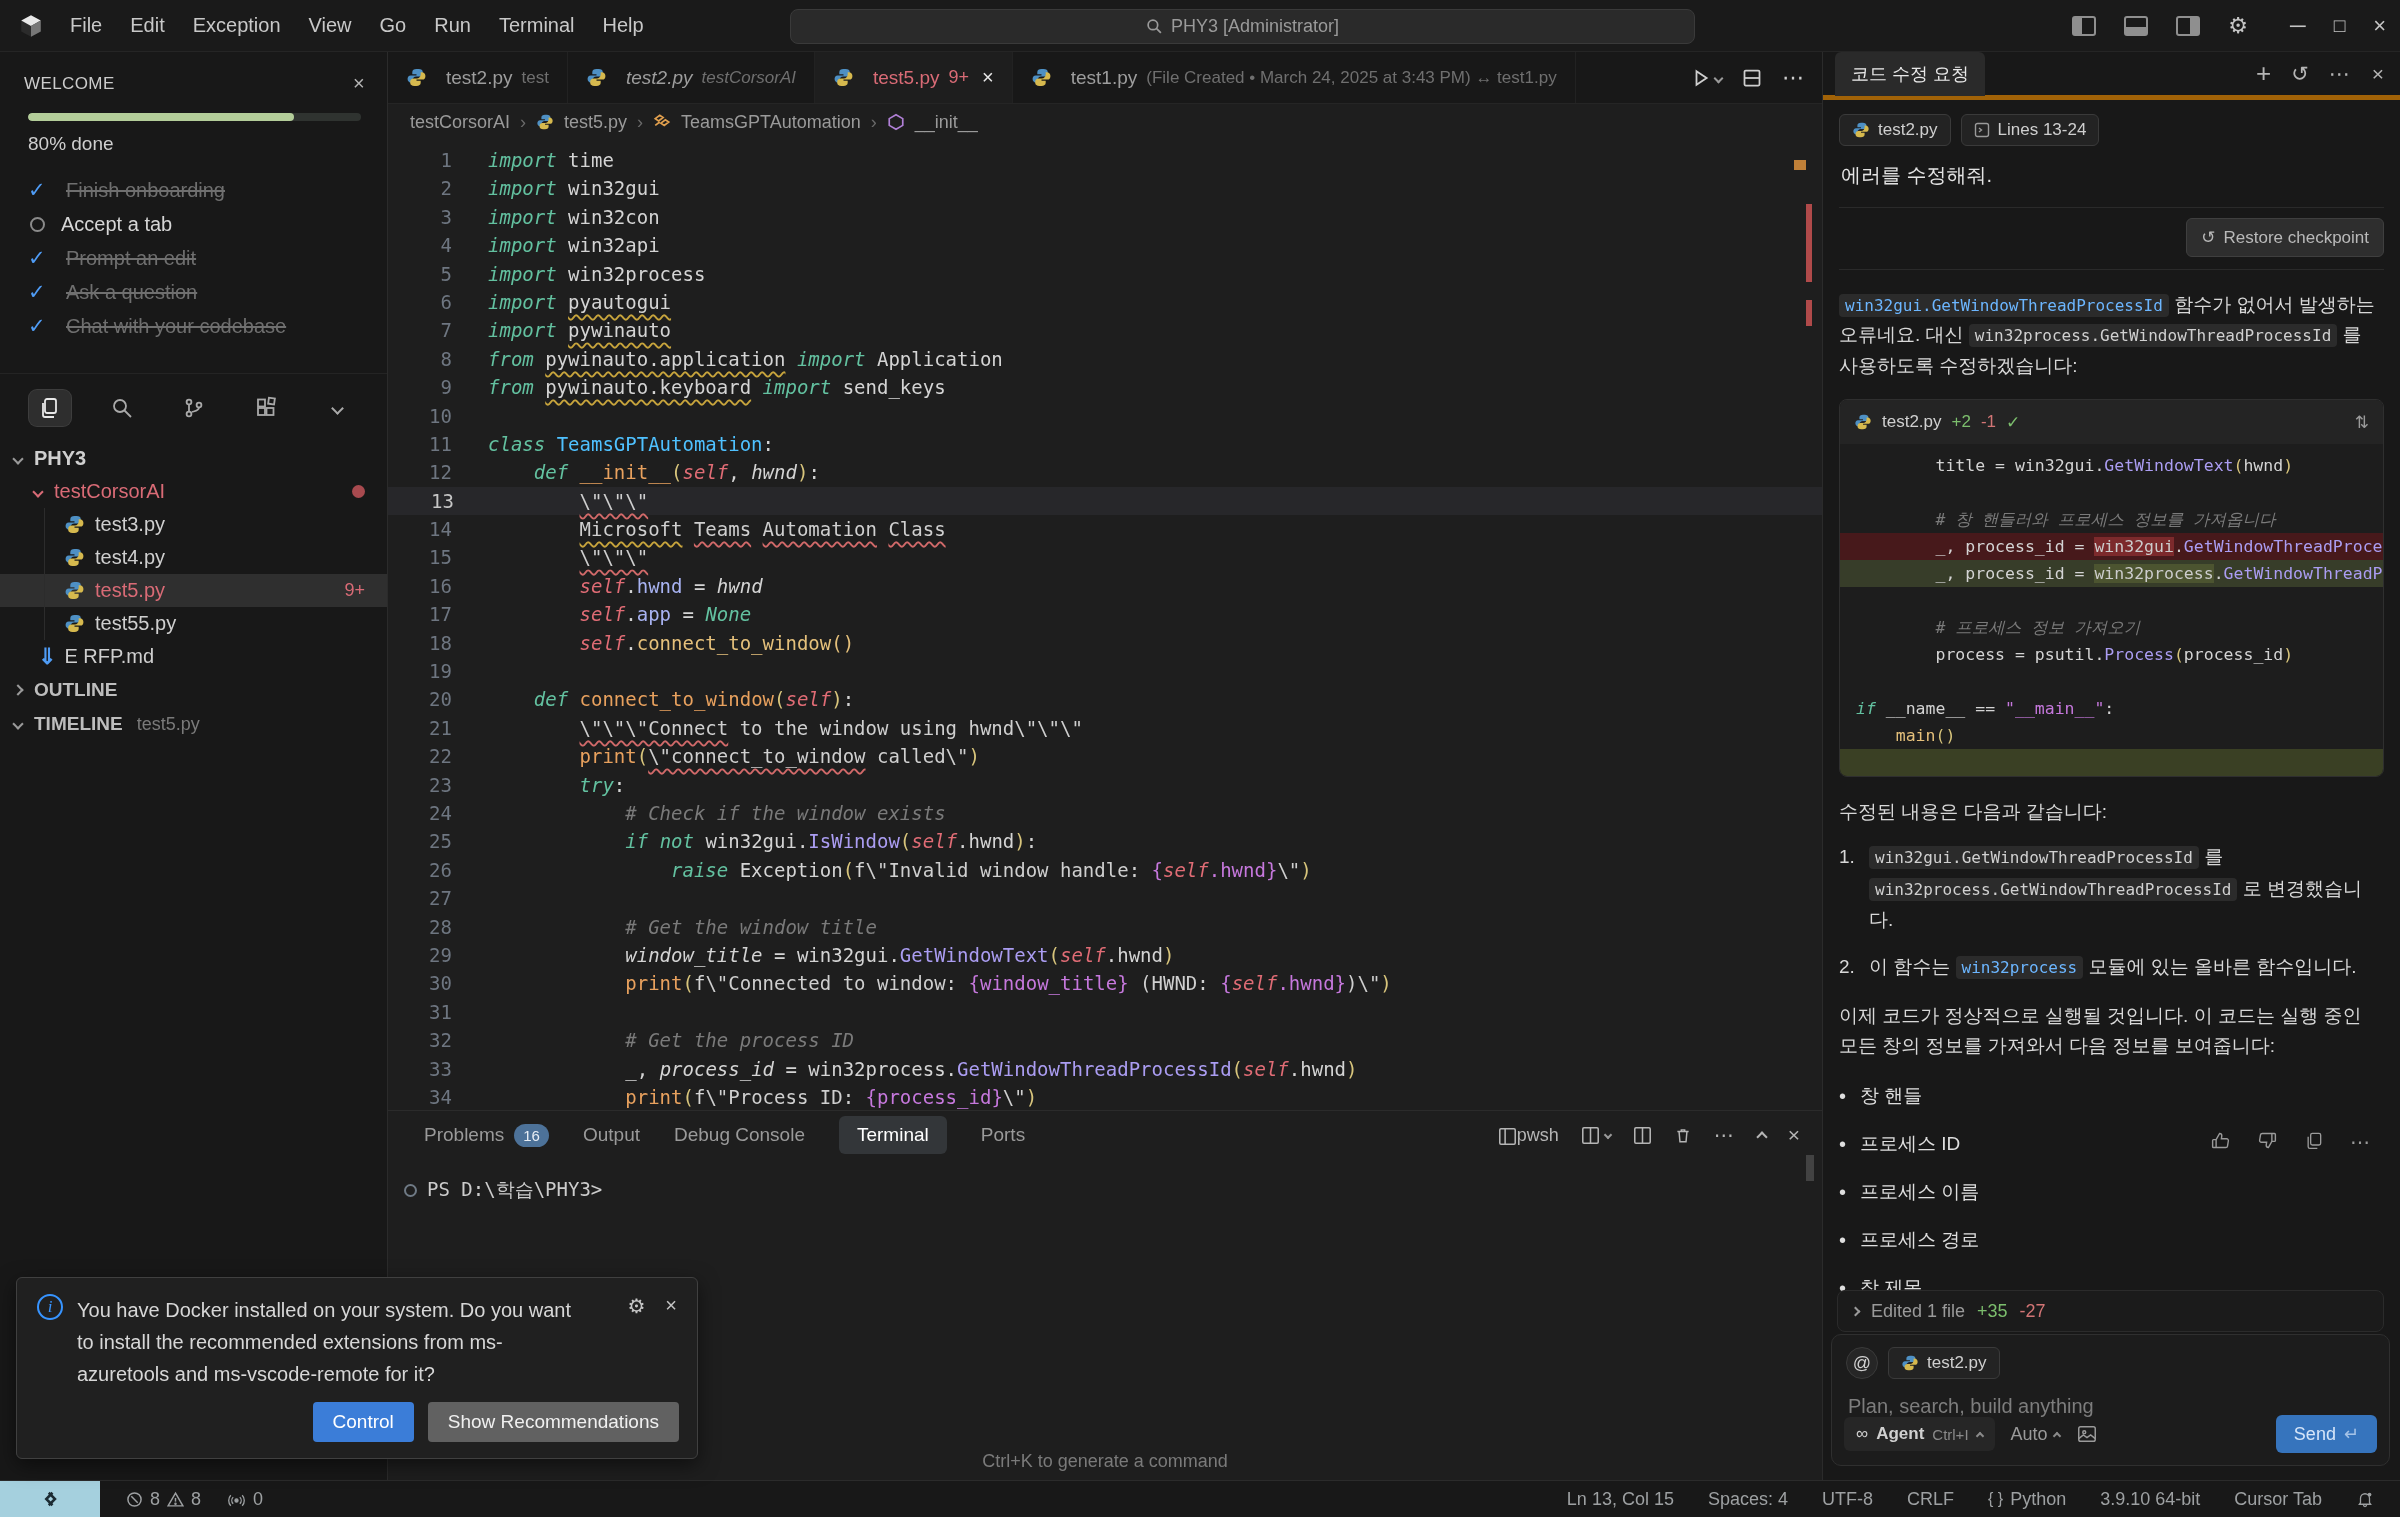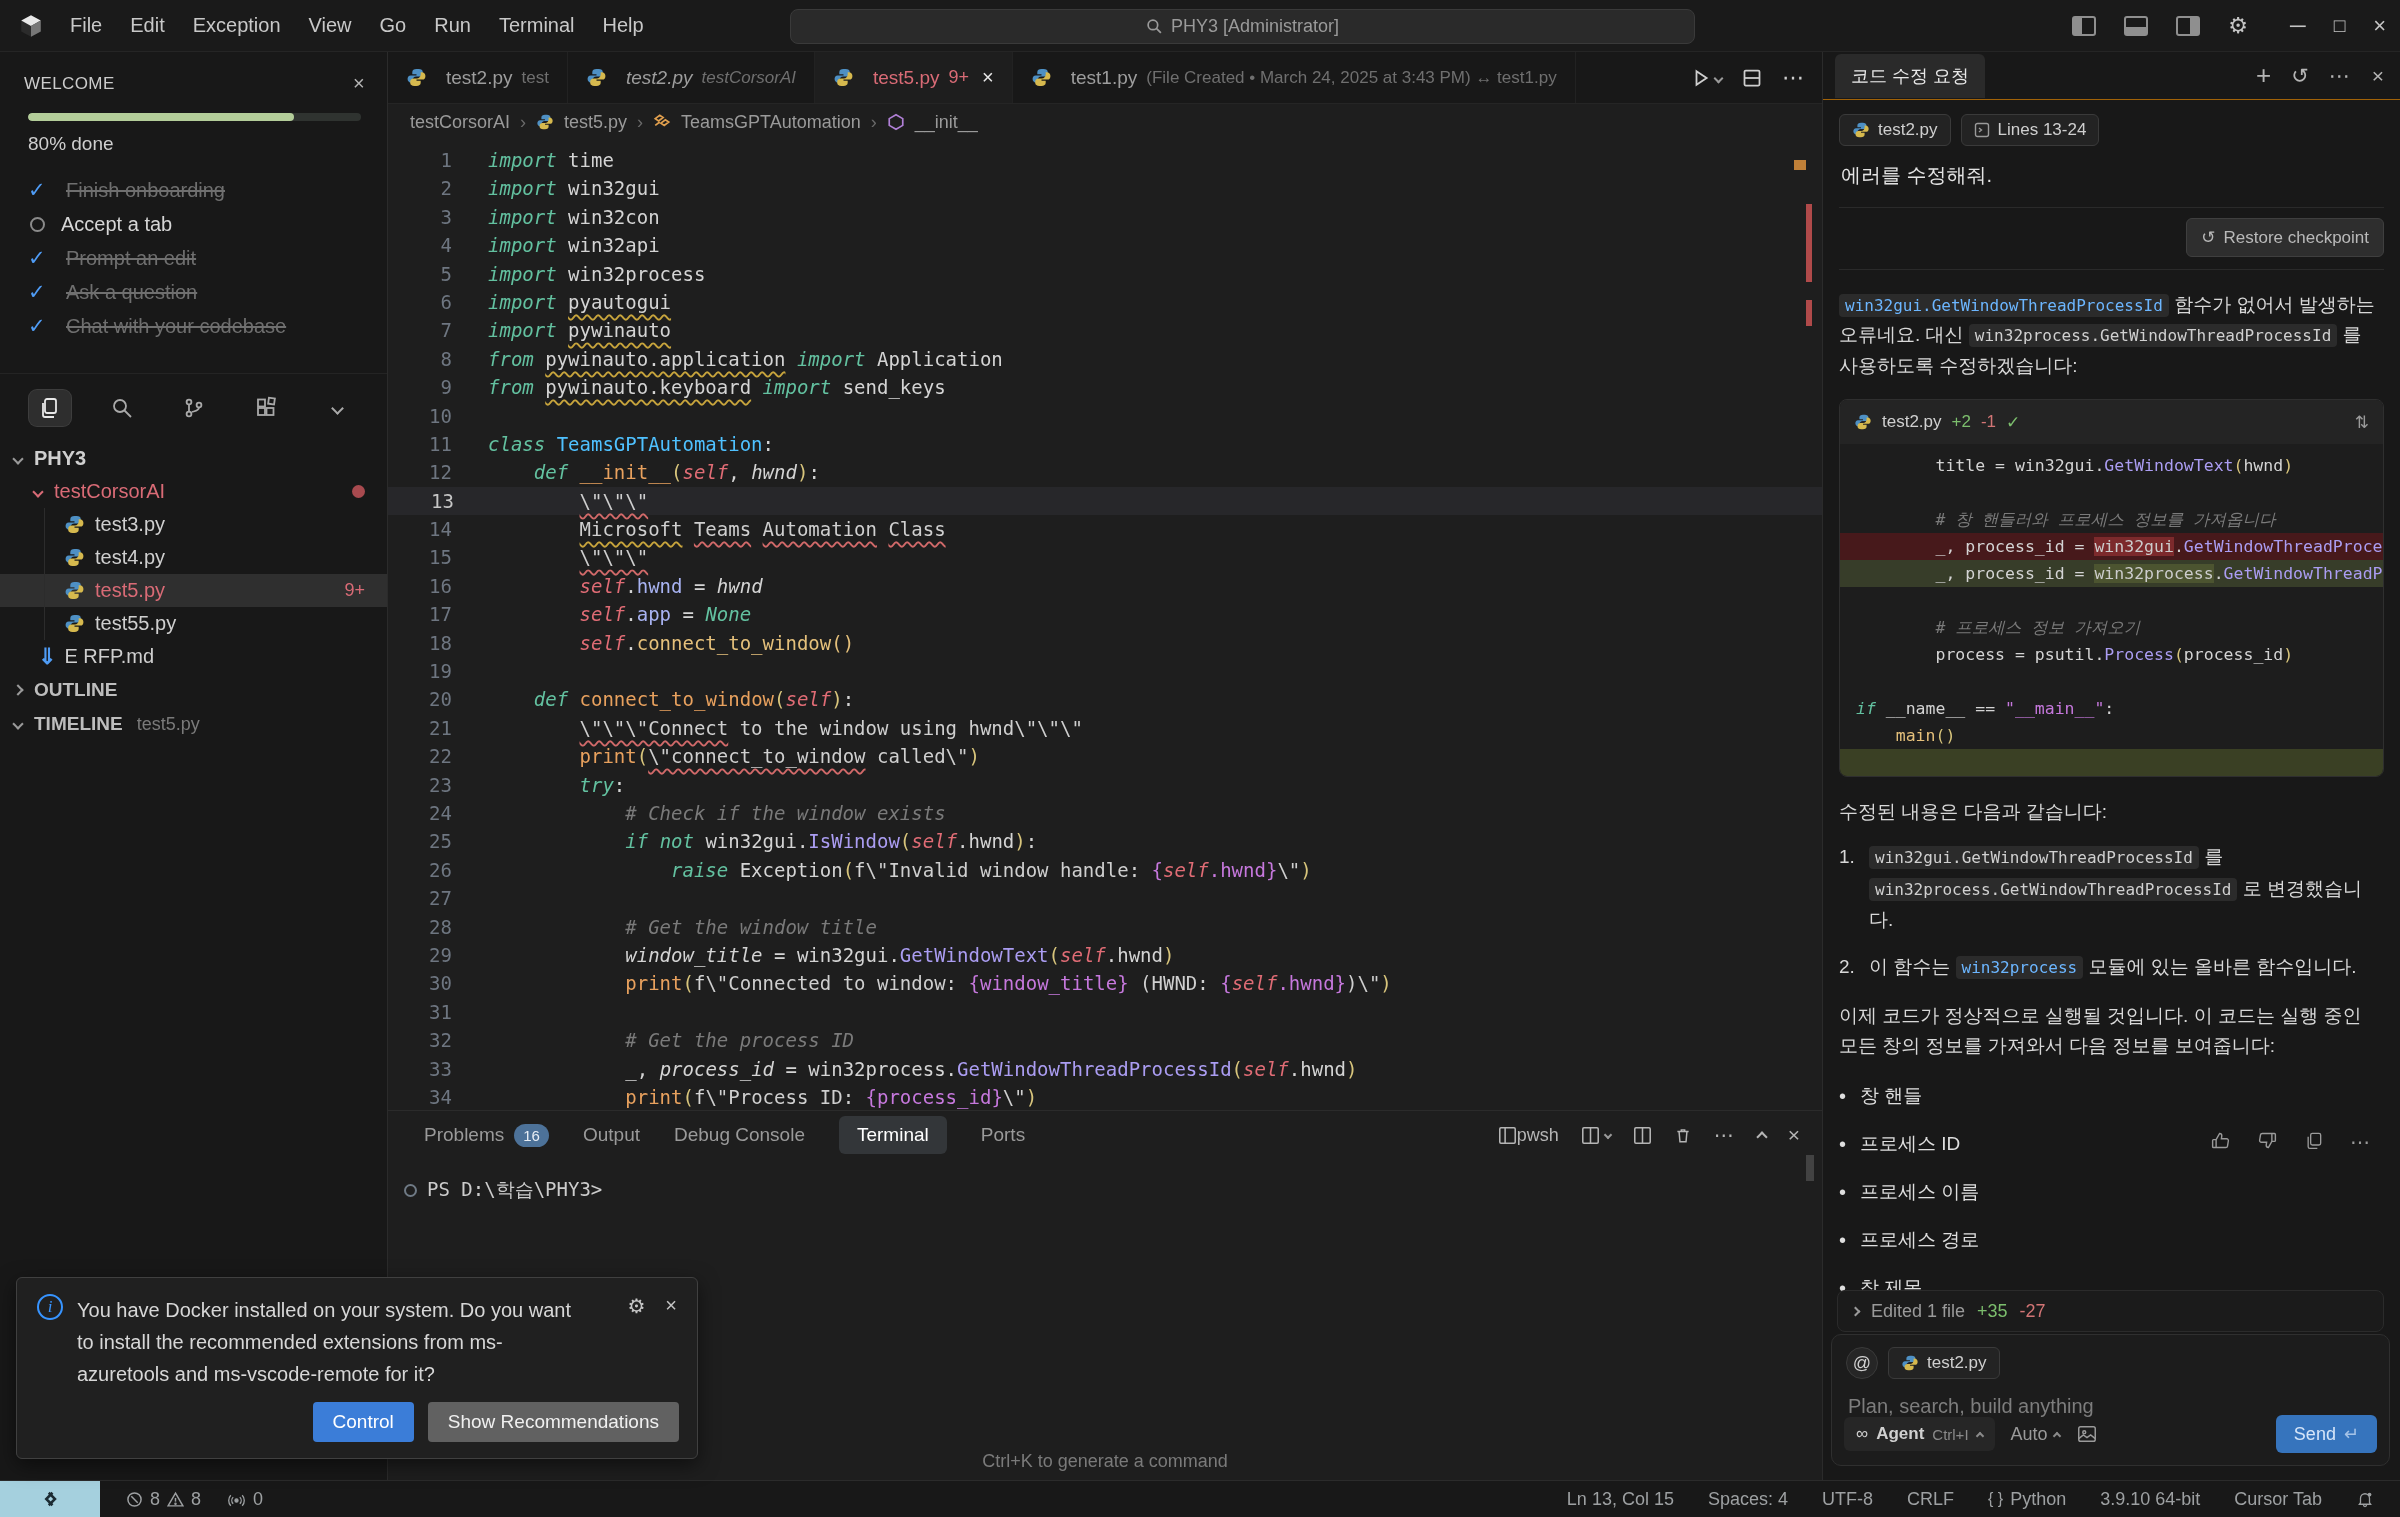--- a/index.html
+++ b/index.html
@@ -100,21 +100,21 @@
   .ptab.active { background:#333639; color:#ffffff; border-radius:6px; padding:8px 18px; }
   .pbadge { background:#4d7299; color:#e8eef5; font-size:15px; border-radius:12px; padding:3px 9px; }
   .panel-actions { position:absolute; right:22px; top:0; height:48px; display:flex; align-items:center; gap:22px; color:#b5b5b5; font-size:18px; }
   .term-line { margin:18px 0 0 16px; font-family:"DejaVu Sans Mono","Liberation Mono",monospace; font-size:19px; color:#cccccc; display:flex; align-items:center; gap:10px; }
   .term-circle { width:13px; height:13px; border:2px solid #6f7a85; border-radius:50%; }
   .panel-hint { position:absolute; bottom:8px; width:100%; text-align:center; color:#7a7a7a; font-size:18px; }
   .term-scroll { position:absolute; right:8px; top:44px; width:8px; height:26px; background:#424242; }
 
   
   .rightpanel { position:absolute; left:1822px; top:52px; width:578px; height:1428px; background:#181818; border-left:1px solid #2b2b2b; }
-  .rp-head { height:48px; border-bottom:1px solid #a16207; display:flex; align-items:center; position:relative; }
+  .rp-head { height:48px; border-bottom:5px solid #a16207; display:flex; align-items:center; position:relative; }
   .rp-tab { background:#2a2a2a; color:#e8e8e8; font-size:18px; padding:10px 16px; margin-left:12px; border-radius:6px 6px 0 0; }
   .rp-head-icons { position:absolute; right:16px; display:flex; gap:20px; color:#b5b5b5; font-size:21px; align-items:center; }
   .rp-body { padding:14px 16px 0 16px; }
   .chip-row { display:flex; gap:10px; }
   .chip { display:flex; align-items:center; gap:8px; background:#232323; border:1px solid #3a3a3a; border-radius:6px; padding:5px 12px; font-size:17px; color:#cfcfcf; }
   .user-msg { margin:16px 2px 0 2px; font-size:20px; color:#e3e3e3; }
   .restore-wrap { border-top:1px solid #2a2a2a; border-bottom:1px solid #2a2a2a; margin-top:18px; padding:10px 0 12px 0; display:flex; justify-content:flex-end; }
   .restore-btn { background:#2e2e2e; border:1px solid #3f3f3f; border-radius:6px; padding:8px 14px; color:#b9b9b9; font-size:17px; display:flex; gap:8px; align-items:center; }
   .ai-par { margin-top:20px; font-size:19px; line-height:1.6; color:#d8d8d8; }
   .icode { font-family:"DejaVu Sans Mono","Liberation Mono",monospace; font-size:16px; background:#2b2b2b; border-radius:4px; padding:2px 6px; color:#d0d0d0; }
@@ -476,21 +476,21 @@
             <span>Debug Console</span>
           </span>
           <span class="ptab active">
             <span>Terminal</span>
           </span>
           <span class="ptab">
             <span>Ports</span>
           </span>
         </div>
       <div class="panel-actions">
-        <span style="display:flex;align-items:center;gap:0;">
+        <span style="display:flex;align-items:flex-end;gap:0;">
           <svg width="19" height="19" viewBox="0 0 16 16" fill="none" stroke="#b5b5b5" stroke-width="1.3">
               <rect x="1.5" y="1.5" width="13" height="13" rx="1"></rect>
               <line x1="6" y1="1.5" x2="6" y2="14.5"></line>
             </svg>
           <span>pwsh</span>
         </span>
         <span style="display:flex;align-items:center;gap:5px;">
           <svg width="19" height="19" viewBox="0 0 16 16" fill="none" stroke="#b5b5b5" stroke-width="1.3">
               <rect x="1.5" y="1.5" width="13" height="13" rx="1"></rect>
               <line x1="8" y1="1.5" x2="8" y2="14.5"></line>

